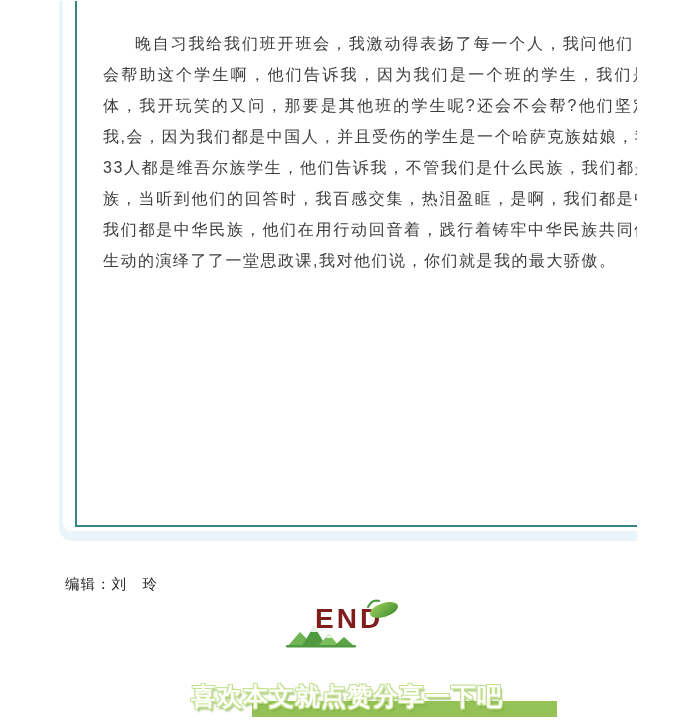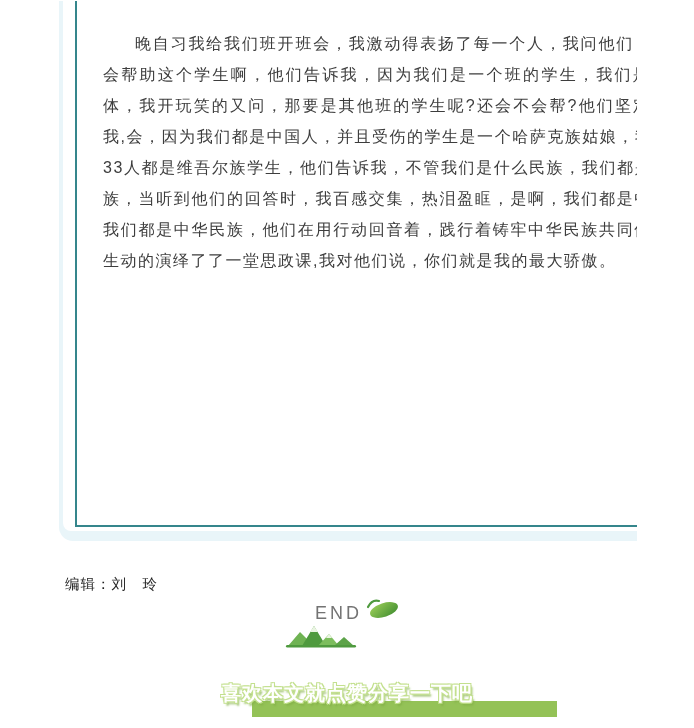--- a/index.html
+++ b/index.html
@@ -20,28 +20,28 @@
   .wheat-decor { position:absolute; right:-12px; bottom:-30px; width:100px; height:108px; pointer-events:none; }
 
   
   .editor-line { position:absolute; left:8px; top:574px; font-size:14.5px; color:#1f1f1f; letter-spacing:1px; }
   .editor-line .lbl { font-weight:normal; }
 
   
   .end-graphic { position:absolute; top:596px; left:0; width:100%; height:56px; }
   .end-inner   { position:relative; width:122px; height:56px; margin:0 auto; transform:translateX(-4px); }
   .end-mountains { position:absolute; left:0; bottom:4px; width:80px; height:30px; }
-  .end-text    { position:absolute; left:33px; top:6px; font-size:18px; font-weight:normal;
-                 color:#737373; letter-spacing:3px; }
+  .end-text    { position:absolute; left:33px; top:6px; font-size:28px; font-weight:bold;
+                 color:#7f1d1d; letter-spacing:3px; }
   .end-leaf    { position:absolute; right:0; top:-2px; width:44px; height:28px; }
 
   
   .share-bar  { position:absolute; top:700px; left:195px; width:305px; height:16px; background:#94c257; }
   .share-text { position:absolute; top:679px; left:0; width:100%; text-align:center;
-                font-size:20px; font-weight:800; letter-spacing:1px; color:#ffffff;
+                font-size:25px; font-weight:800; letter-spacing:1px; color:#ffffff;
                 text-shadow: 1px 1px 0 #c3e08e, -1px 1px 0 #c3e08e, 1px -1px 0 #c3e08e,
                              -1px -1px 0 #c3e08e, 2px 3px 2px rgba(130,175,70,.75); }
 </style>
 </head>
 <body>
 
 <div class="page">
 
   <div class="card-outer">
     <div class="card-mid">

